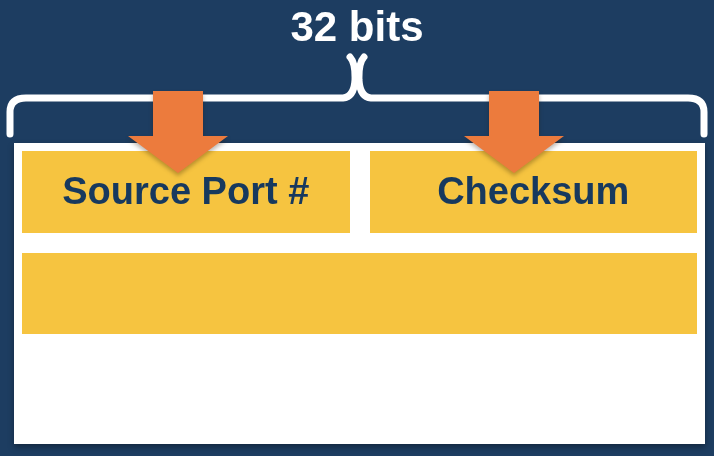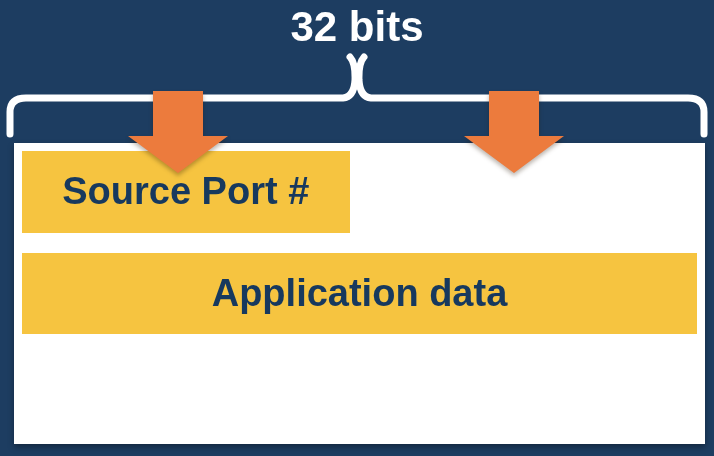--- a/index.html
+++ b/index.html
@@ -99,18 +99,18 @@
   <svg class="arrow arrow-left" width="100" height="82" viewBox="0 0 100 82" aria-hidden="true">
     <path d="M 25 0 H 75 V 45 H 100 L 50 82 L 0 45 H 25 Z"></path>
   </svg>
 
   <svg class="arrow arrow-right" width="100" height="82" viewBox="0 0 100 82" aria-hidden="true">
     <path d="M 25 0 H 75 V 45 H 100 L 50 82 L 0 45 H 25 Z"></path>
   </svg>
 
   <div class="segment-table">
     <div class="cell">Source Port #</div>
+    <div class="cell">Checksum</div>
     <div class="cell cell-wide">
-      <span>Application data</span>
     </div>
   </div>
 
 </div>
 
 </body></html>

